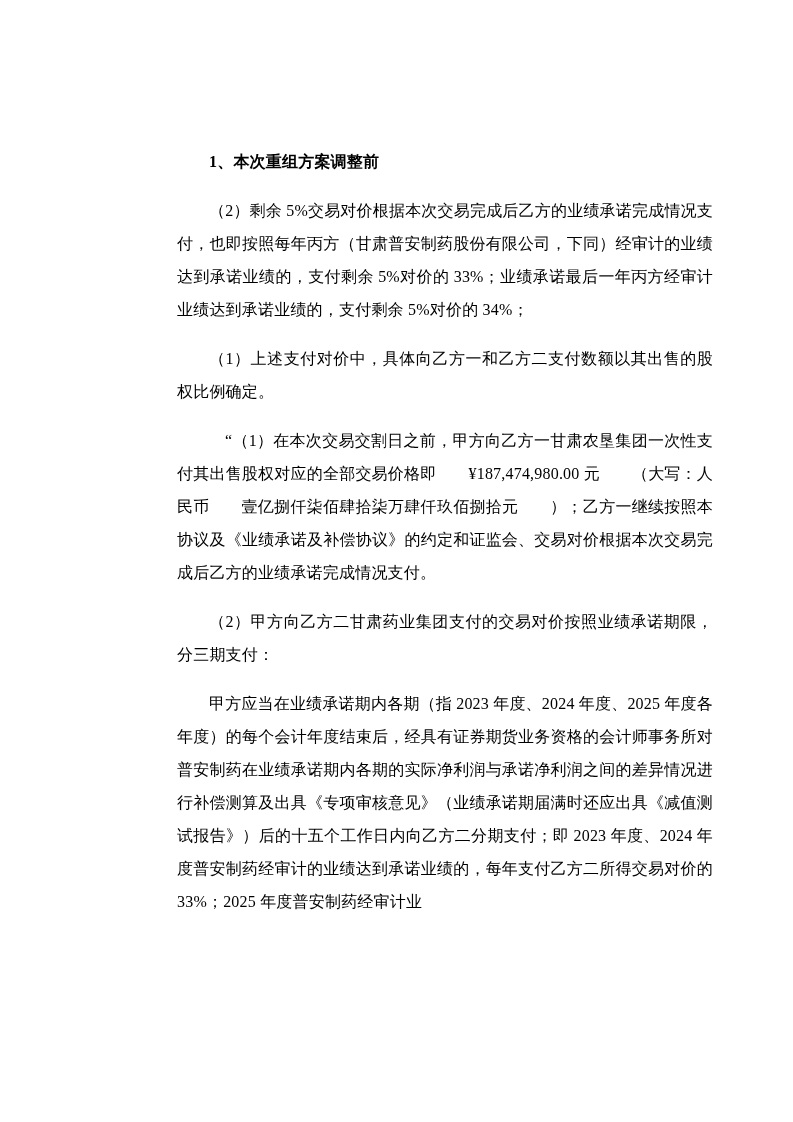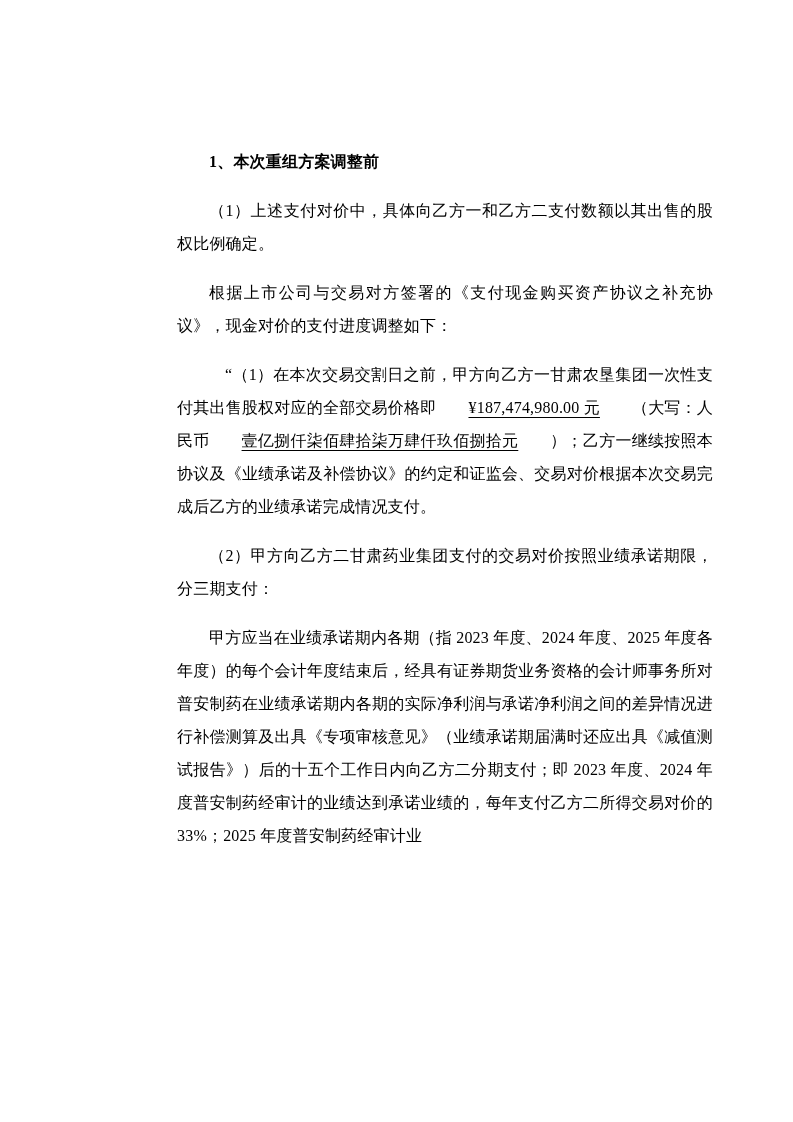--- a/index.html
+++ b/index.html
@@ -27,39 +27,38 @@
     margin-top: 8px;
     letter-spacing: 0.2px;
     word-break: break-all;
   }
   .block:first-child { margin-top: 0; }
   .block.heading {
     font-weight: bold;
     margin-top: 10px;
   }
   .u {
-    text-decoration: underline;
     text-underline-offset: 4px;
     text-decoration-thickness: 1px;
   }
 </style>
 </head>
 <body>
 
 <div class="page">
 
   <p class="block heading">1、本次重组方案调整前</p>
 
 
 
+  <p class="block">（2）剩余 5%交易对价根据本次交易完成后乙方的业绩承诺完成情况支付，也即按照每年丙方（甘肃普安制药股份有限公司，下同）经审计的业绩达到承诺业绩的，支付剩余 5%对价的 33%；业绩承诺最后一年丙方经审计业绩达到承诺业绩的，支付剩余 5%对价的 34%；</p>
 
   <p class="block">（1）上述支付对价中，具体向乙方一和乙方二支付数额以其出售的股权比例确定。</p>
 
 
-  <p class="block">根据上市公司与交易对方签署的《支付现金购买资产协议之补充协议》，现金对价的支付进度调整如下：</p>
 
   <p class="block"><span>“（1）在本次交易交割日之前，甲方向乙方一甘肃农垦集团一次性支付其出售股权对应的全部交易价格即</span><span class="u">¥187,474,980.00 元</span><span>（大写：人民币</span><span class="u">壹亿捌仟柒佰肆拾柒万肆仟玖佰捌拾元</span><span>）；乙方一继续按照本协议及《业绩承诺及补偿协议》的约定和证监会、交易对价根据本次交易完成后乙方的业绩承诺完成情况支付。</span></p>
 
   <p class="block">（2）甲方向乙方二甘肃药业集团支付的交易对价按照业绩承诺期限，分三期支付：</p>
 
   <p class="block">甲方应当在业绩承诺期内各期（指 2023 年度、2024 年度、2025 年度各年度）的每个会计年度结束后，经具有证券期货业务资格的会计师事务所对普安制药在业绩承诺期内各期的实际净利润与承诺净利润之间的差异情况进行补偿测算及出具《专项审核意见》（业绩承诺期届满时还应出具《减值测试报告》）后的十五个工作日内向乙方二分期支付；即 2023 年度、2024 年度普安制药经审计的业绩达到承诺业绩的，每年支付乙方二所得交易对价的 33%；2025 年度普安制药经审计业</p>
 
 </div>
 
 </body></html>

